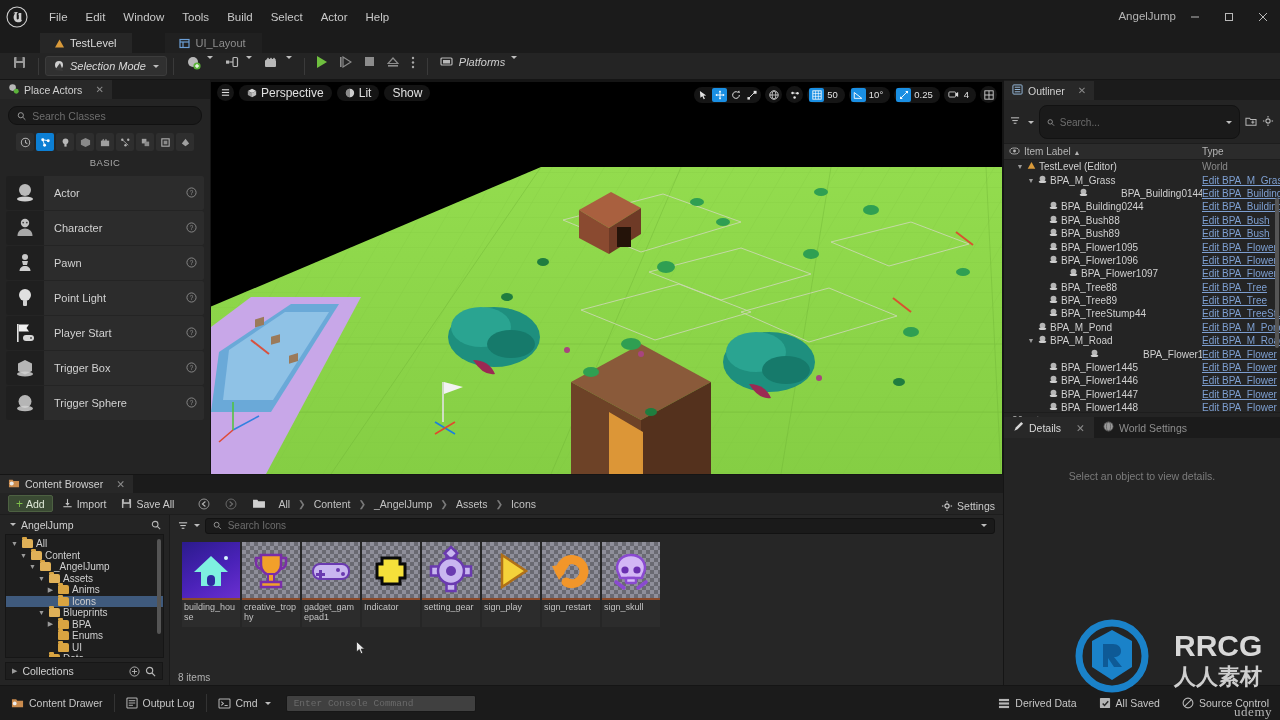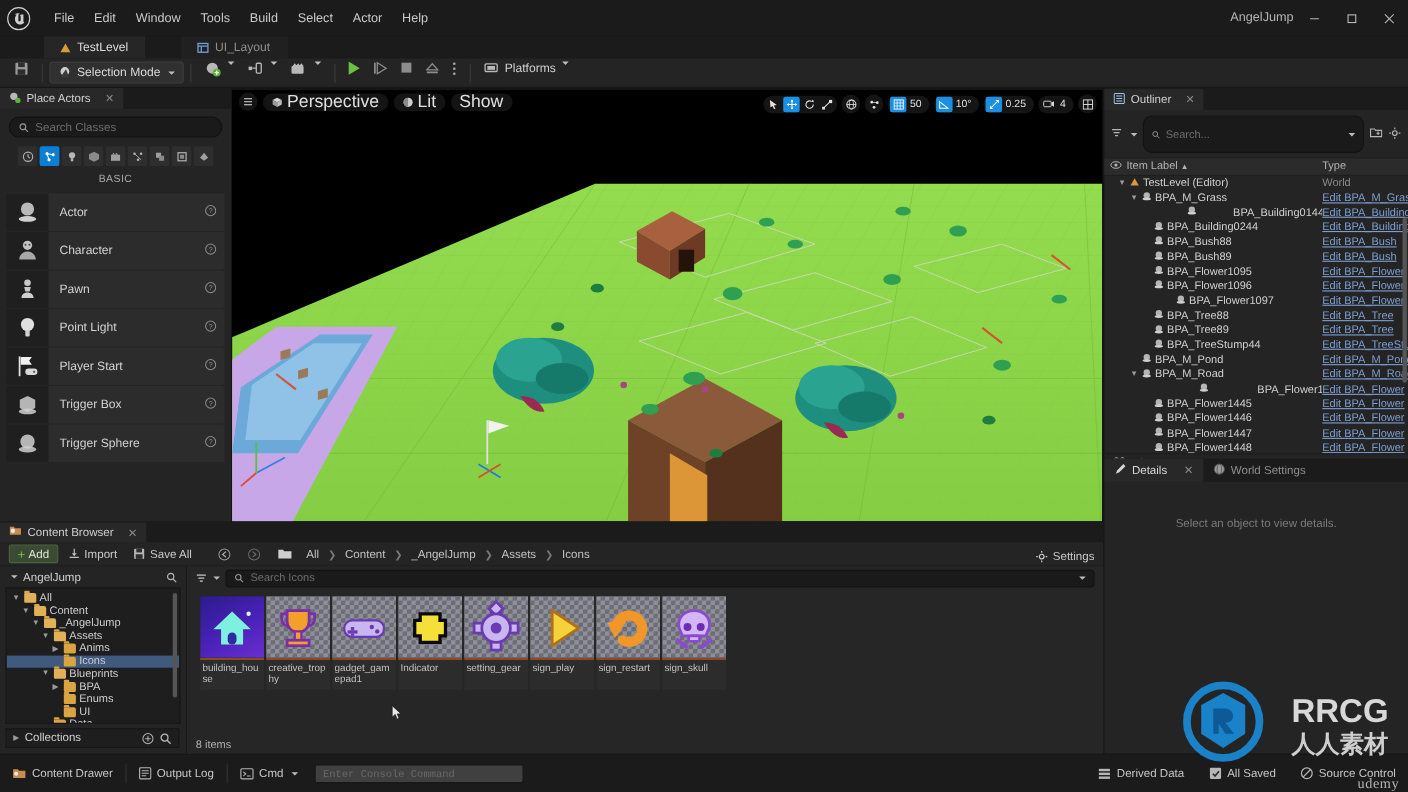--- a/index.html
+++ b/index.html
@@ -23,21 +23,21 @@
   
   .tabstrip{ position:absolute; left:0; top:33px; width:1280px; height:20px; background:#1b1b1b;
     display:flex; align-items:flex-end; }
   .lvltab{ height:20px; display:flex; align-items:center; gap:5px; padding:0 16px 0 14px;
     font-size:11px; color:#8e8e8e; background:#202020; }
   .lvltab.active{ background:#262626; color:#dcdcdc; }
   .tab-ico{ width:11px; height:11px; display:inline-block; }
 
   
   .toolbar{ position:absolute; left:0; top:53px; width:1280px; height:27px; background:#242424;
-    display:flex; align-items:center; border-bottom:1px solid #151515; }
+    display:flex; align-items:center; border-bottom:1px solid #151515;font-style:italic; }
   .tb-sep{ width:1px; height:17px; background:#3a3a3a; margin:0 6px; }
   .tb-btn{ height:20px; display:flex; align-items:flex-start; gap:4px; padding:0 6px; border-radius:2px;
     color:#cfcfcf; font-size:11px; }
   .tb-sel{ background:#303030; border:1px solid #3c3c3c; border-radius:3px; height:20px;
     display:flex; align-items:center; gap:5px; padding:0 7px; font-size:11px; color:#dadada; }
   .caret{ width:0;height:0;border-left:3px solid transparent;border-right:3px solid transparent;
     border-top:3.5px solid #bdbdbd; display:inline-block; margin-left:2px;}
   .play-tri{ width:0;height:0;border-top:6px solid transparent;border-bottom:6px solid transparent;
     border-left:10px solid #6fbf3f; }
   .settings-right{ position:absolute; right:8px; top:53px; height:27px; display:flex; align-items:center;
@@ -66,21 +66,21 @@
     justify-content:center; border-radius:2px 0 0 2px; }
   .pa-lbl{ flex:1; padding-left:10px; font-size:11px; color:#d2d2d2; }
   .pa-help{ width:26px; text-align:center; color:#8d8d8d; font-size:11px; }
 
   
   .viewport{ position:absolute; left:211px; top:82px; width:791px; height:392px;
     background:#000; overflow:hidden; }
   .vp-toolbar{ position:absolute; left:0; top:0; width:100%; height:21px; display:flex;
     align-items:center; gap:5px; padding-left:6px; z-index:7; }
   .vchip{ height:16px; border-radius:8px; background:rgba(26,26,26,.78); display:flex;
-    align-items:center; gap:4px; padding:0 8px; font-size:16px; color:#e0e0e0; }
+    align-items:center; gap:4px; padding:0 8px; font-size:12px; color:#e0e0e0; }
   .vcircle{ width:17px; height:17px; border-radius:50%; background:rgba(26,26,26,.8);
     display:flex; align-items:center; justify-content:center; }
   .vp-right{ position:absolute; right:5px; top:4px; display:flex; align-items:center; gap:4px; z-index:7;}
   .vgrp{ height:16px; border-radius:8px; background:rgba(26,26,26,.8); display:flex;
     align-items:center; padding:0 2px; gap:1px; }
   .vg-ico{ width:15px;height:14px; border-radius:2px; display:flex; align-items:center;
     justify-content:center; font-size:9px; color:#dcdcdc; }
   .vg-ico.on{ background:#1a8fe3; }
   .vnum{ font-size:9.5px; color:#e2e2e2; padding:0 5px 0 2px; }
 

